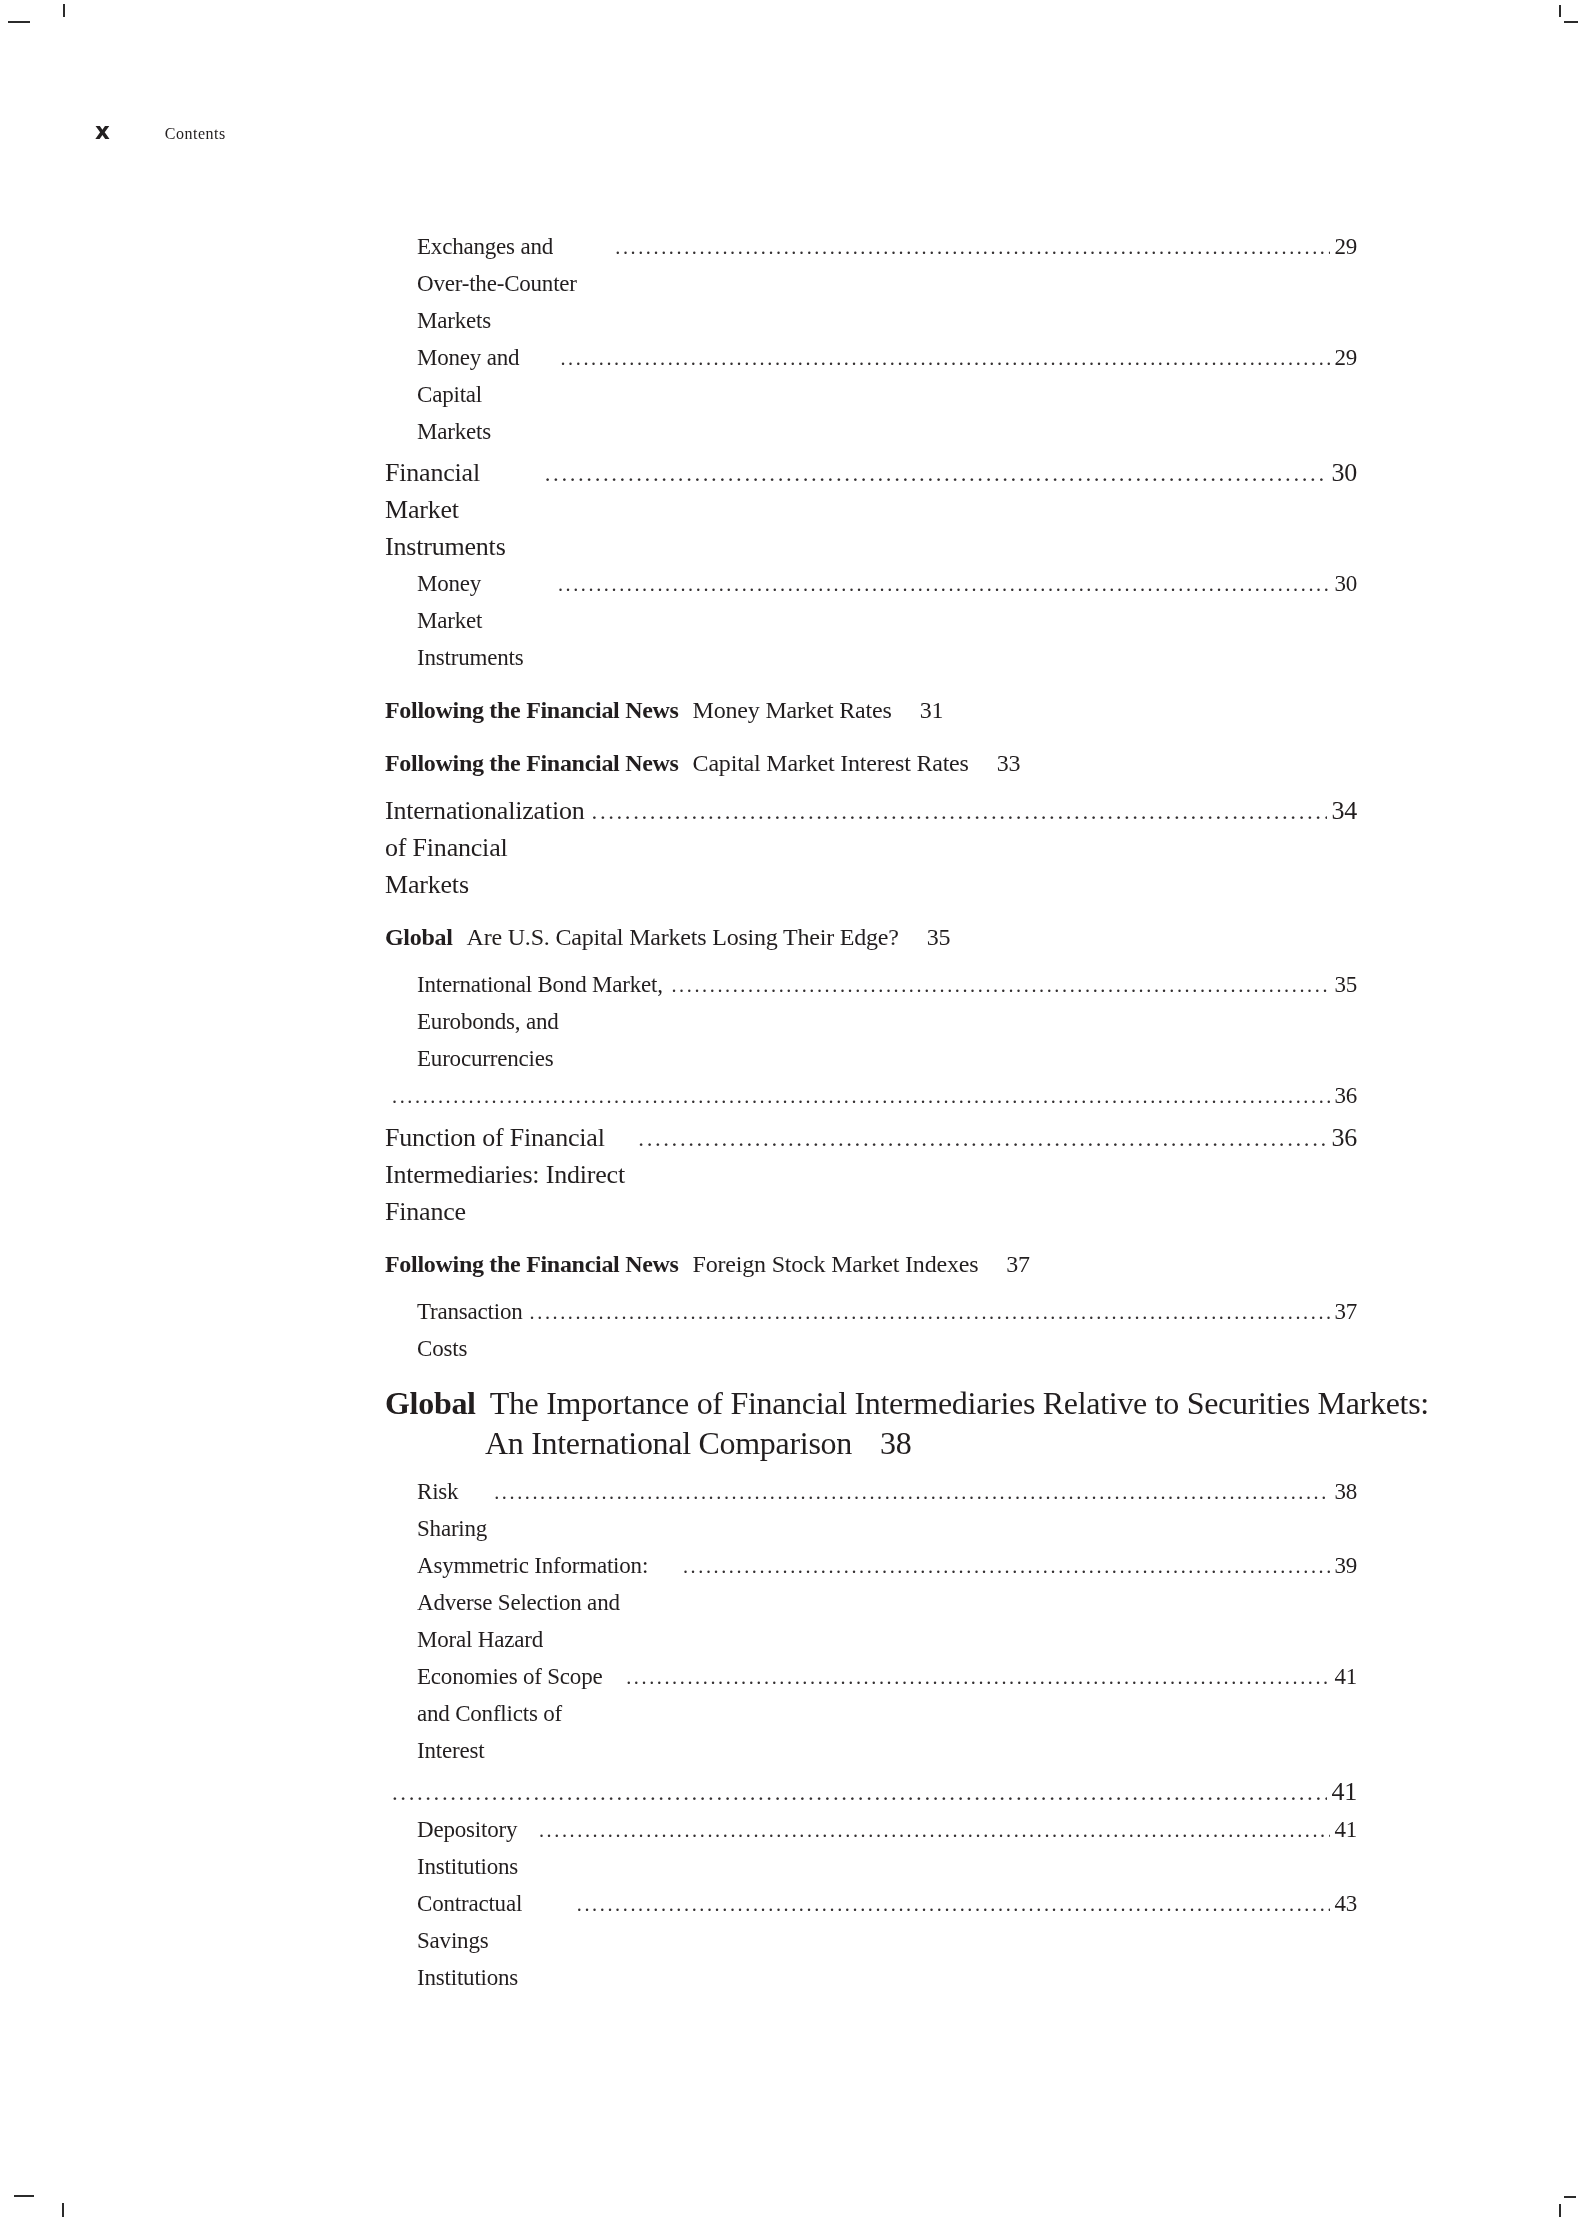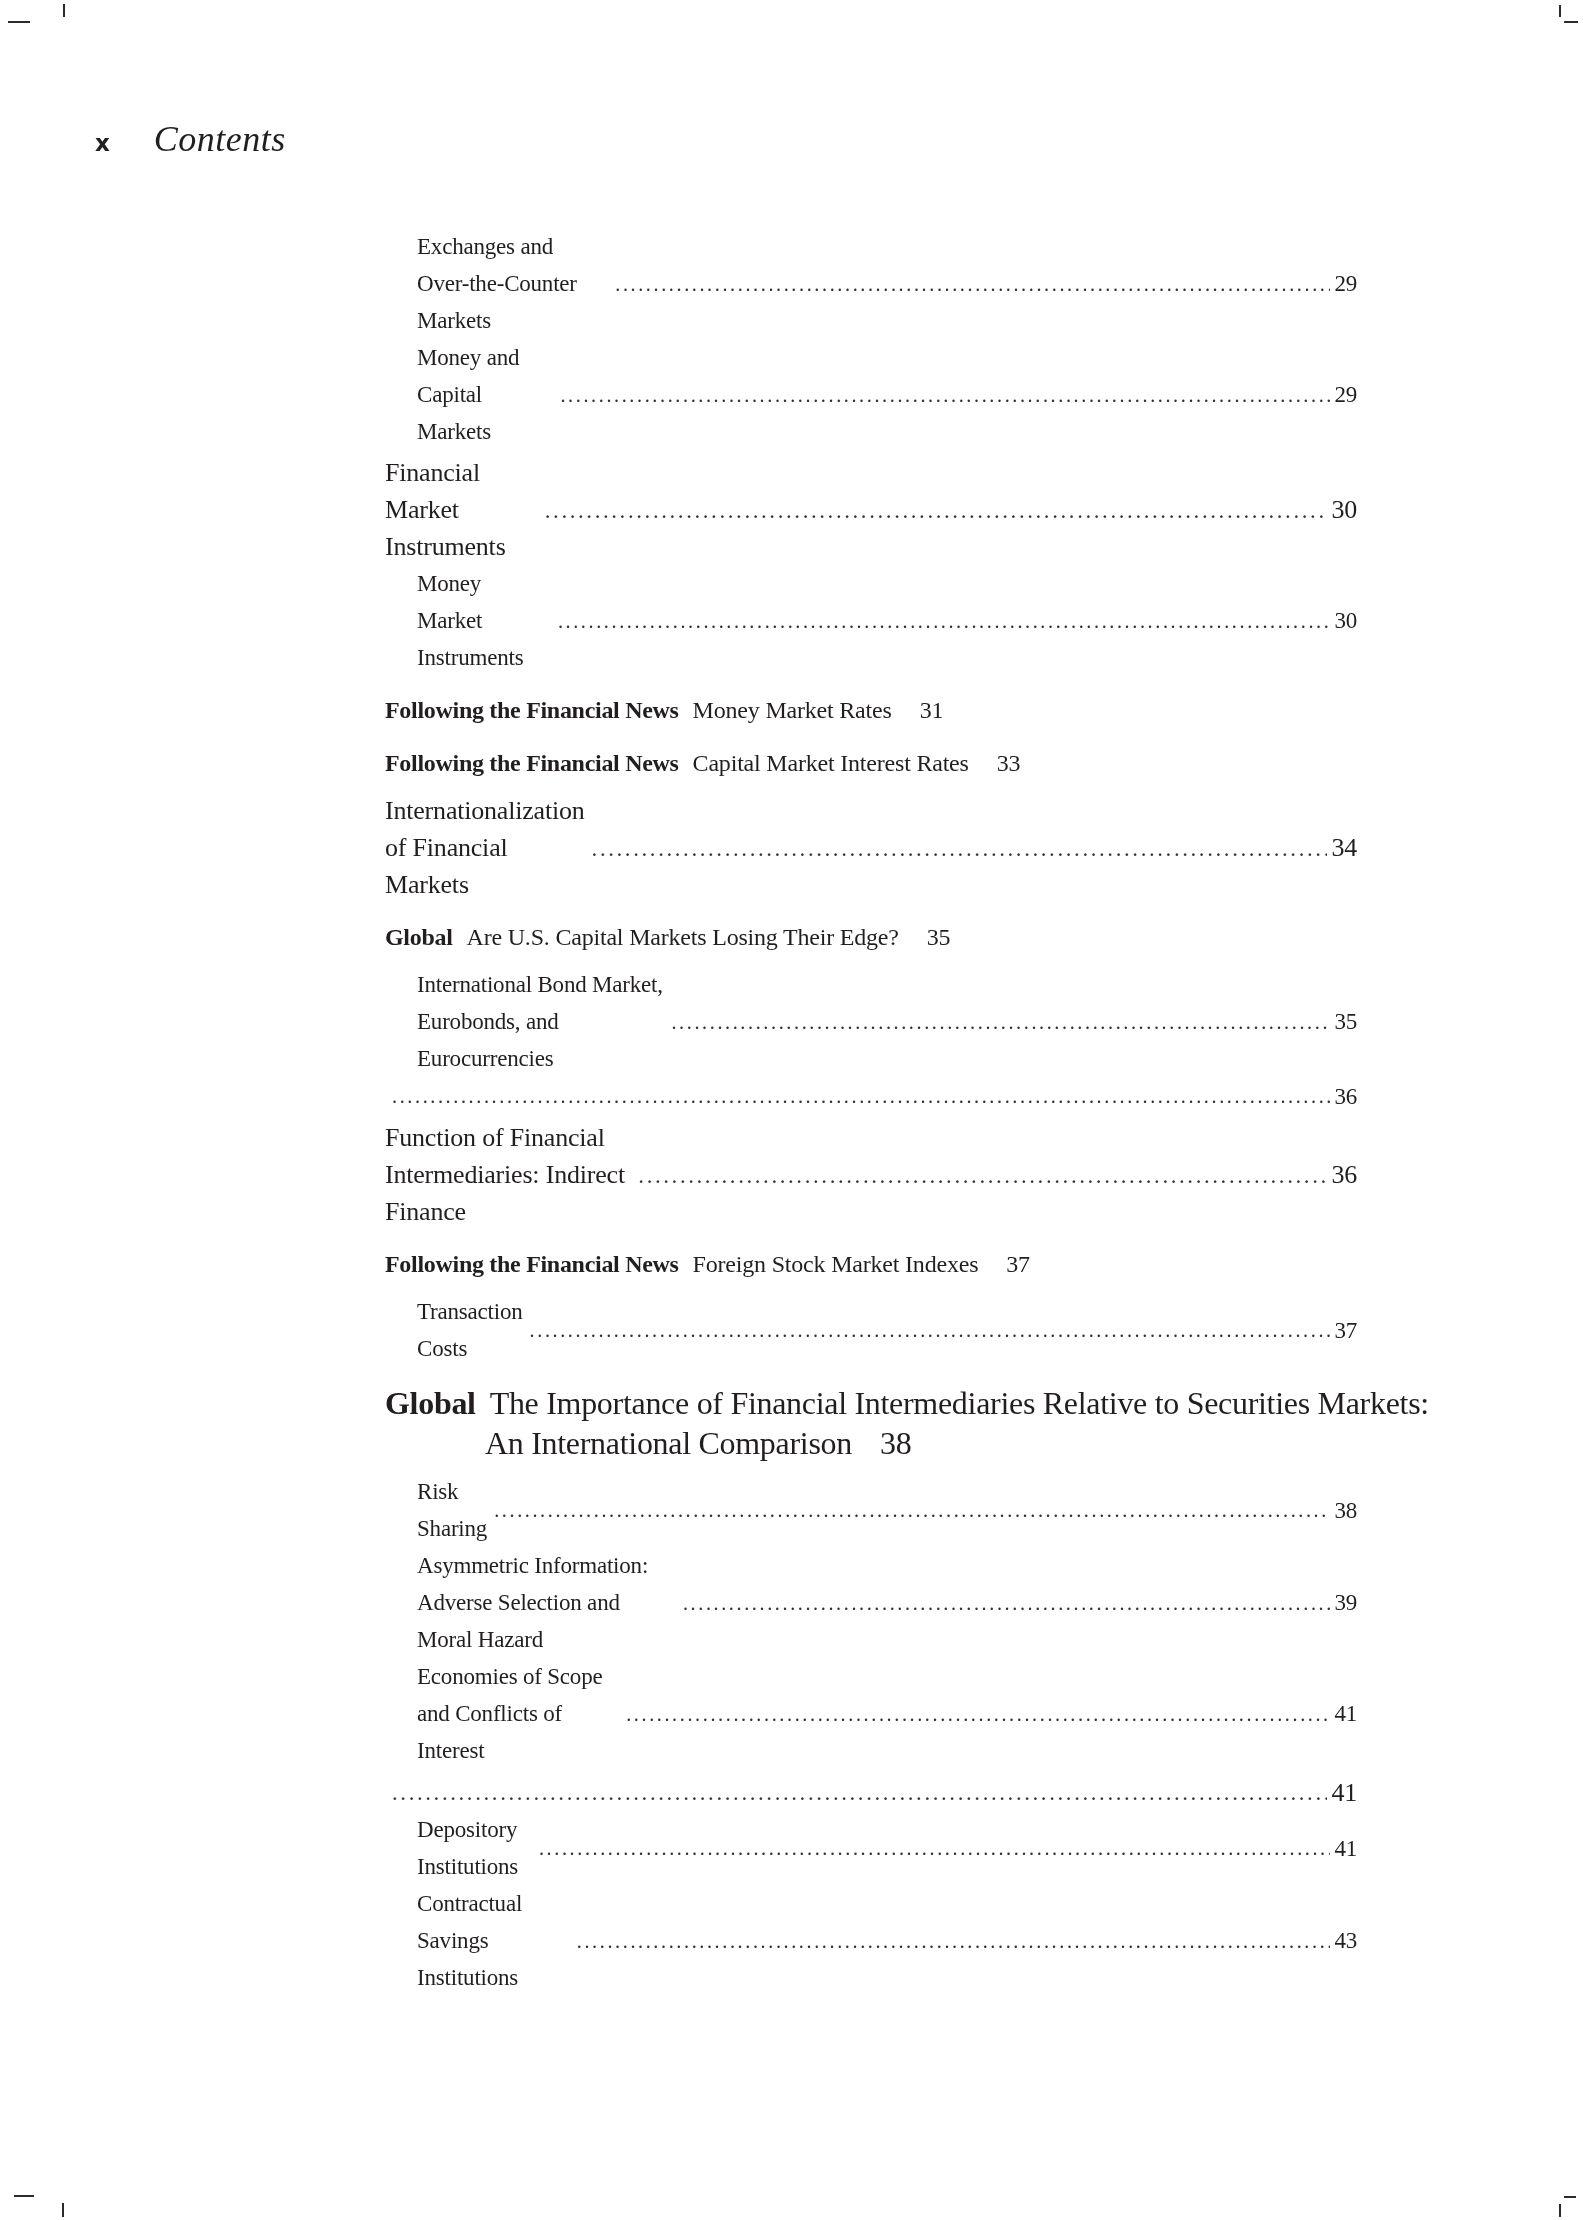--- a/index.html
+++ b/index.html
@@ -5,24 +5,24 @@
   html,body{margin:0;padding:0;}
   body{
     width:1583px;height:2220px;position:relative;background:#ffffff;
     font-family:"Liberation Serif", serif;color:#221e1f;overflow:hidden;
   }
   
   .mark{position:absolute;background:#2b2b2b;}
   
   .running-head{position:absolute;top:118px;left:95px;width:1280px;display:flex;align-items:baseline;}
   .folio{font-family:"DejaVu Sans", sans-serif;font-weight:bold;font-size:23px;color:#232021;}
-  .head-title{font-family:"Liberation Serif", serif;font-style:italic;font-size:36px;margin-left:44px;letter-spacing:0.5px;}
+  .head-title{font-family:"Liberation Serif", serif;font-size:16px;margin-left:55px;letter-spacing:0.5px;}
   
   .toc{position:absolute;left:385px;top:228px;width:972px;}
-  .row{display:flex;align-items:center;line-height:37px;letter-spacing:-0.2px;}
+  .row{display:flex;align-items:flex-start;line-height:37px;letter-spacing:-0.2px;}
   .row .dots{flex:1 1 auto;overflow:hidden;white-space:nowrap;margin:0 4px 0 7px;color:#343031;}
   .row .dots::after{
     content:"..........................................................................................................................................................................................";
     letter-spacing:2.6px;font-size:0.88em;
   }
   .row .pg{flex:0 0 auto;}
   .row.sub{font-size:23px;}
   .row.sub .label{padding-left:32px;}
   .row.main{font-size:26px;margin-top:4px;}
   

